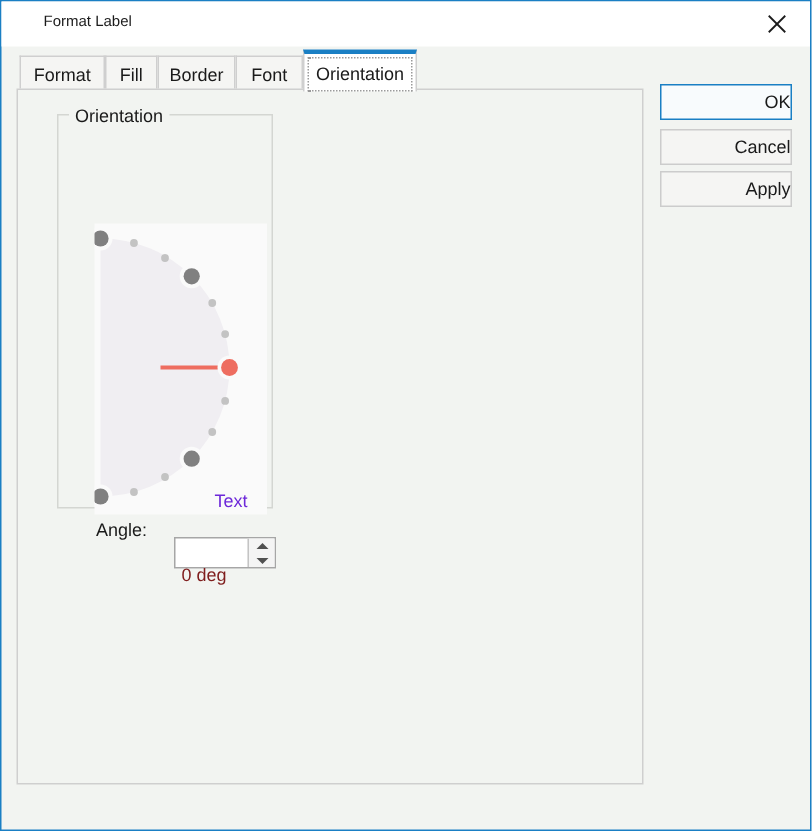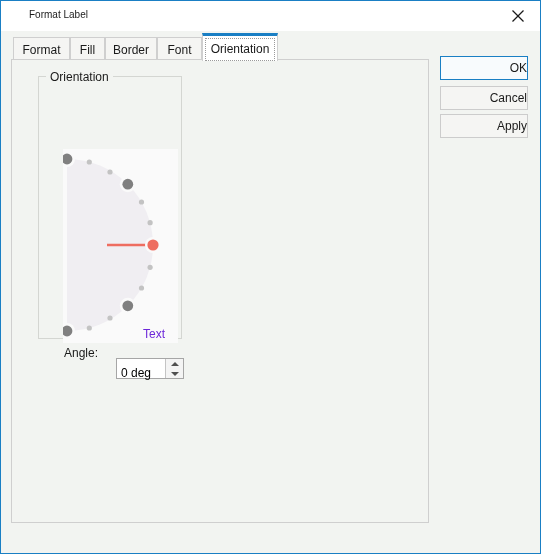--- a/index.html
+++ b/index.html
@@ -171,23 +171,23 @@
     top: 298px;
     width: 68px;
     height: 21px;
     box-sizing: border-box;
     border: 1px solid #a6a6a6;
     background: #ffffff;
   }
   #angle-value {
     position: absolute;
     left: 4px;
-    top: 7px;
-    font-size: 12px;
-    color: #000000;
+    top: 17px;
+    font-size: 12px;
+    color: #7f1d1d;
     white-space: nowrap;
   }
   #angle-spin-buttons {
     position: absolute;
     right: 0;
     top: 0;
     width: 17px;
     height: 19px;
     border-left: 1px solid #c4c4c4;
     background: #f4f4f4;

